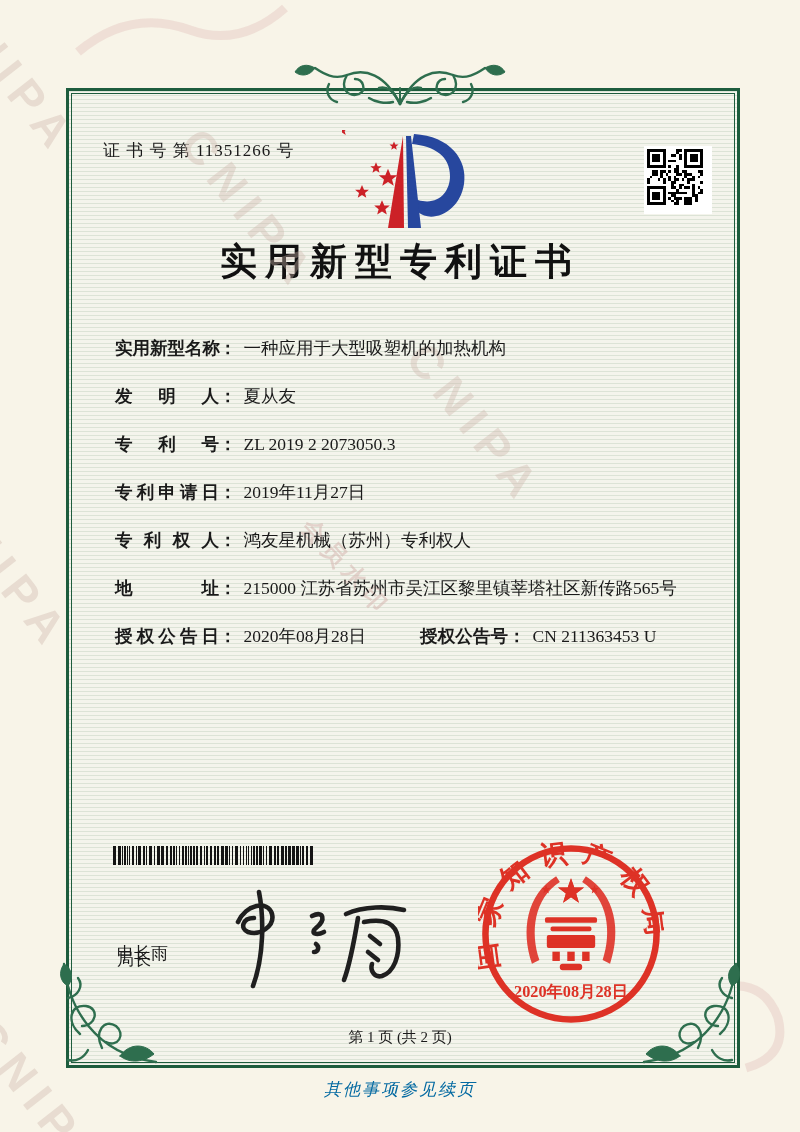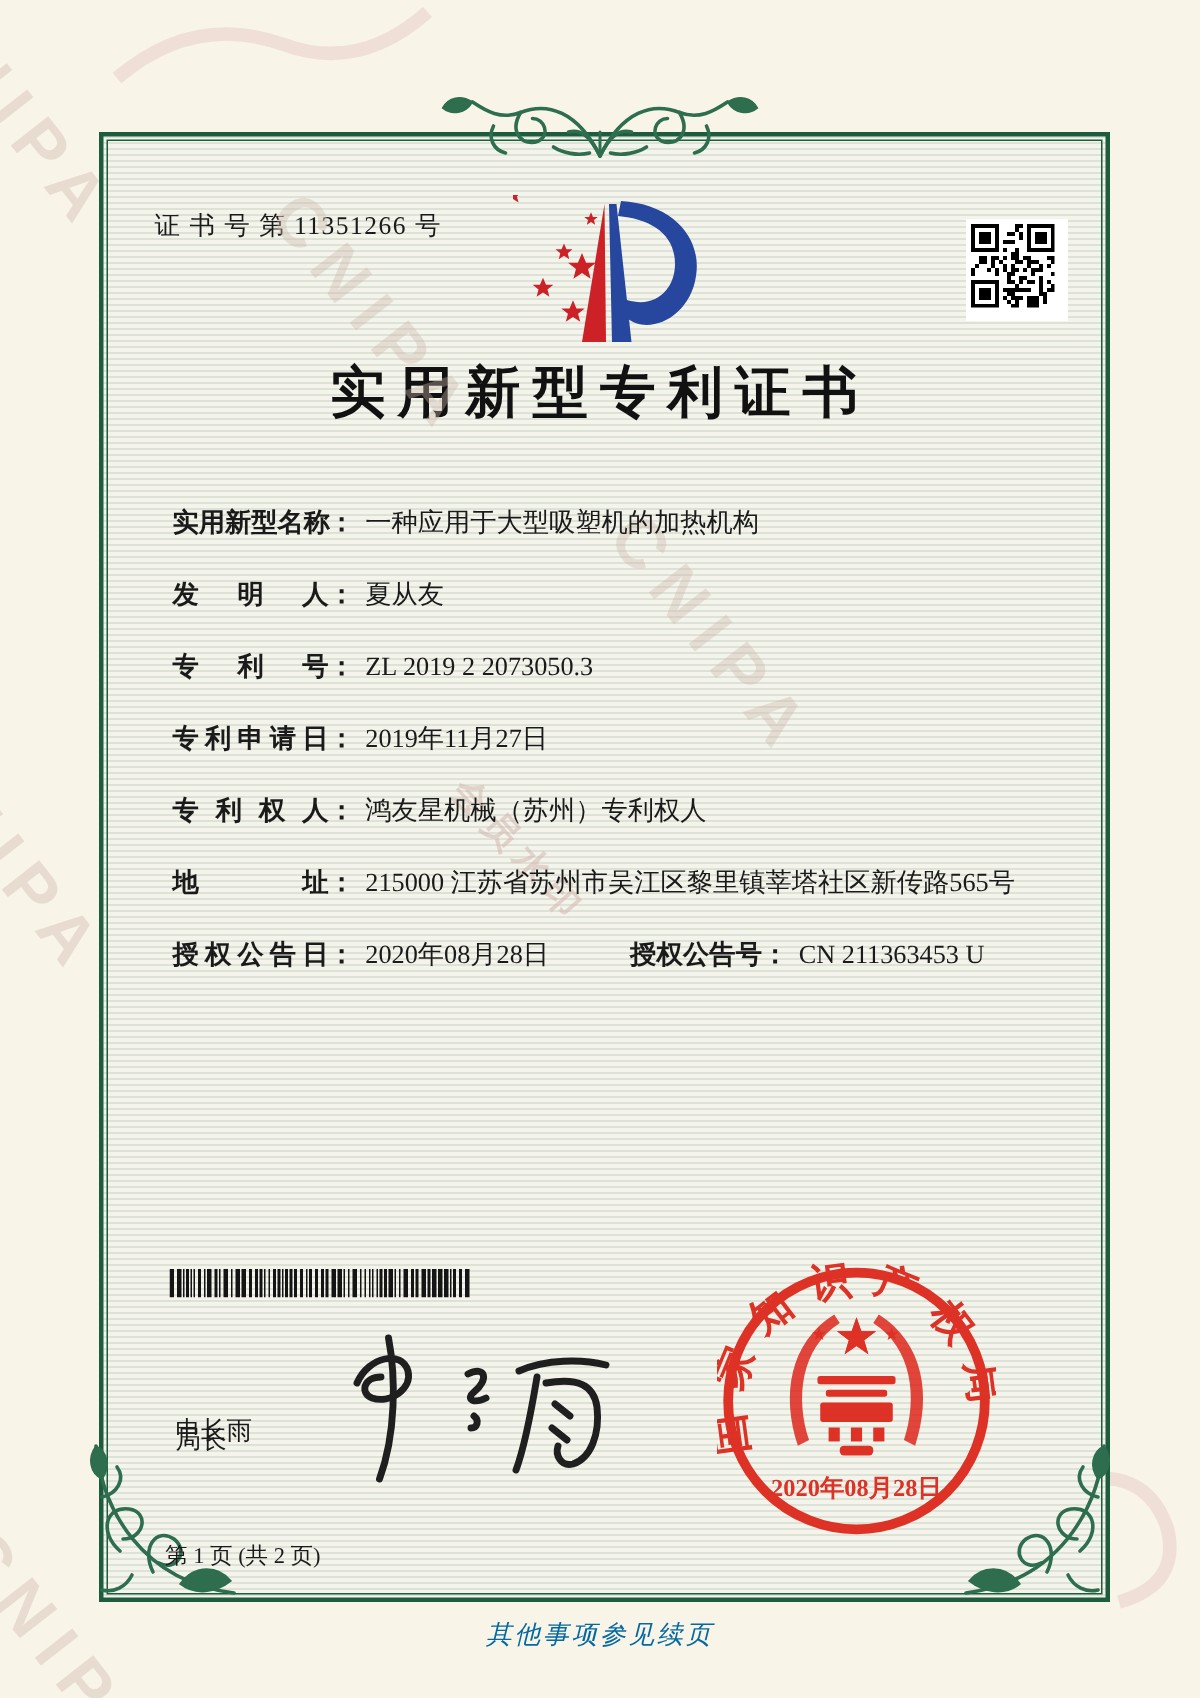--- a/index.html
+++ b/index.html
@@ -64,21 +64,21 @@
   }
   .body-text p{margin:0;text-indent:2em;}
   
   .barcode{left:113px;top:846px;z-index:6;}
   .sig-label{
     left:117px;font-size:17px;z-index:6;
     font-family:"Liberation Sans","DejaVu Sans",sans-serif;font-weight:500;
   }
   .signature-svg{left:212px;top:882px;z-index:6;}
   .seal{left:478px;top:841px;z-index:7;opacity:0.93;}
-  .page-info{left:66px;top:1028px;width:668px;font-size:15px;z-index:6;margin-left:44px;}
+  .page-info{left:66px;top:1028px;width:668px;text-align:center;font-size:15px;z-index:6;}
   .cont-note{
     left:0;top:1078px;width:800px;text-align:center;
     font-size:17px;font-style:italic;letter-spacing:2px;color:#0369a1;
   }
   .ornament{z-index:4;}
 </style>
 </head>
 <body>
 
 <span class="abs wm" style="left:-28px;top:-18px;">CNIPA</span>

